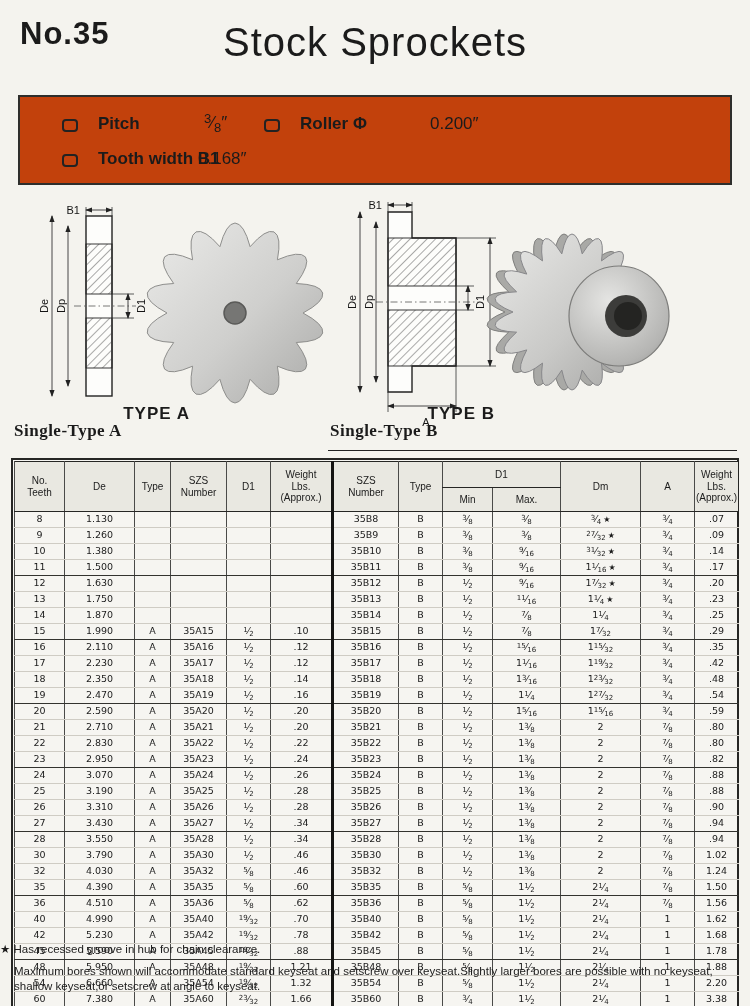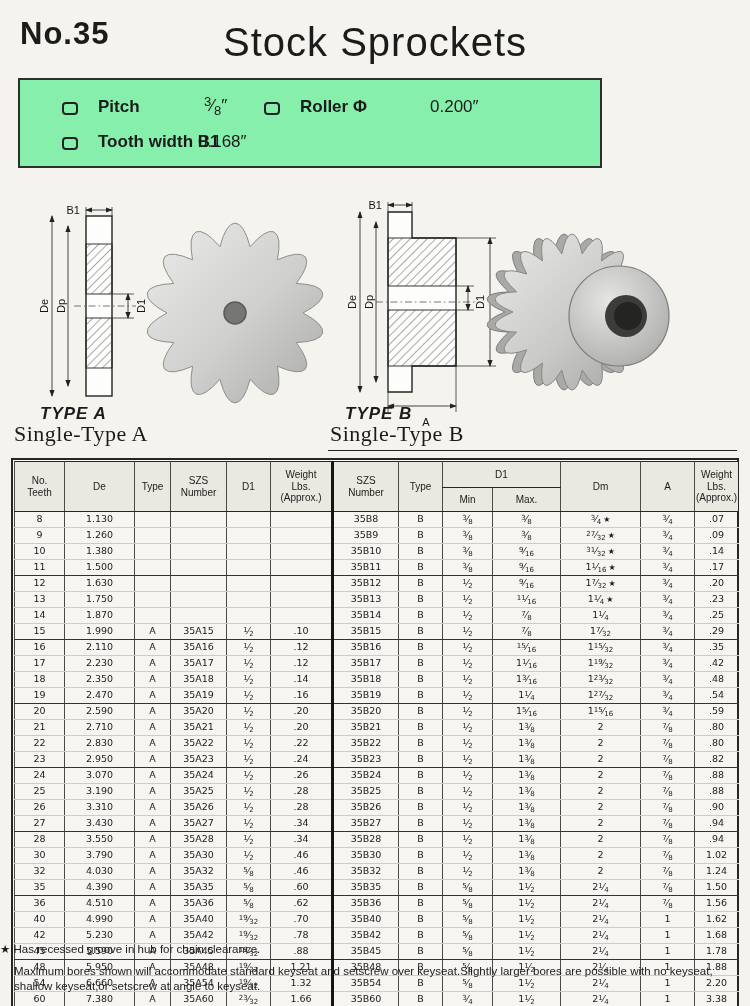--- a/index.html
+++ b/index.html
@@ -3,29 +3,29 @@
 <meta charset="utf-8">
 <style>
   *{box-sizing:border-box;margin:0;padding:0}
   html,body{width:750px;height:1006px}
   body{position:relative;background:#f4f3ee;font-family:"Liberation Sans",sans-serif;color:#1b1b1b;overflow:hidden}
   .abs{position:absolute}
   
   .doc-no{left:20px;top:16px;font-size:31px;font-weight:bold;letter-spacing:1px}
   .main-title{left:0;right:0;top:20px;text-align:center;font-size:40px;font-weight:normal;letter-spacing:1px}
   
-  .spec-box{left:18px;top:78px;width:584px;height:90px;border:2px solid #2e2e2c;background:#86efac}
+  .spec-box{left:18px;top:95px;width:714px;height:90px;border:2px solid #2e2e2c;background:#c2410c}
   .cb{position:absolute;width:16px;height:13px;border:2px solid #222;border-radius:4px;background:transparent}
   .spec-lab{position:absolute;font-weight:bold;font-size:17px}
   .spec-val{position:absolute;font-weight:normal;font-size:17px}
   .bigfrac .fr sup{font-size:13px;vertical-align:5px}
   .bigfrac .fr sub{font-size:13px;vertical-align:-4px}
   
-  .type-cap{font-style:italic;font-weight:bold;font-size:17px;letter-spacing:1px;text-align:left}
-  .single-head{font-family:"Liberation Serif",serif;font-weight:normal;font-size:22px;letter-spacing:.5px}
+  .type-cap{font-weight:bold;font-size:17px;letter-spacing:1px;text-align:right}
+  .single-head{font-family:"Liberation Serif",serif;font-weight:bold;font-size:17px;letter-spacing:.5px}
   .b-underline{left:328px;top:450px;width:409px;border-top:1.5px solid #222}
   
   #tblwrap{left:11px;top:458px;width:728px;border:2px solid #262624;padding:1px;background:#f6f5f1}
   table{border-collapse:collapse;width:100%;table-layout:fixed;border:1px solid #262624}
   th,td{border-left:1px solid #4a4a48;text-align:center;overflow:hidden}
   th{background:#e9e8e1;font-weight:normal;font-size:10px;line-height:1.15;white-space:pre-line;vertical-align:middle}
   thead th{border-bottom:1px solid #262624}
   thead tr.h1 th{height:26px}
   thead tr.h2 th{height:24px}
   td{font-size:9.5px;height:10px;line-height:10.5px;padding:0;border-bottom:1px solid #cfccc4;font-family:"DejaVu Sans",sans-serif}

